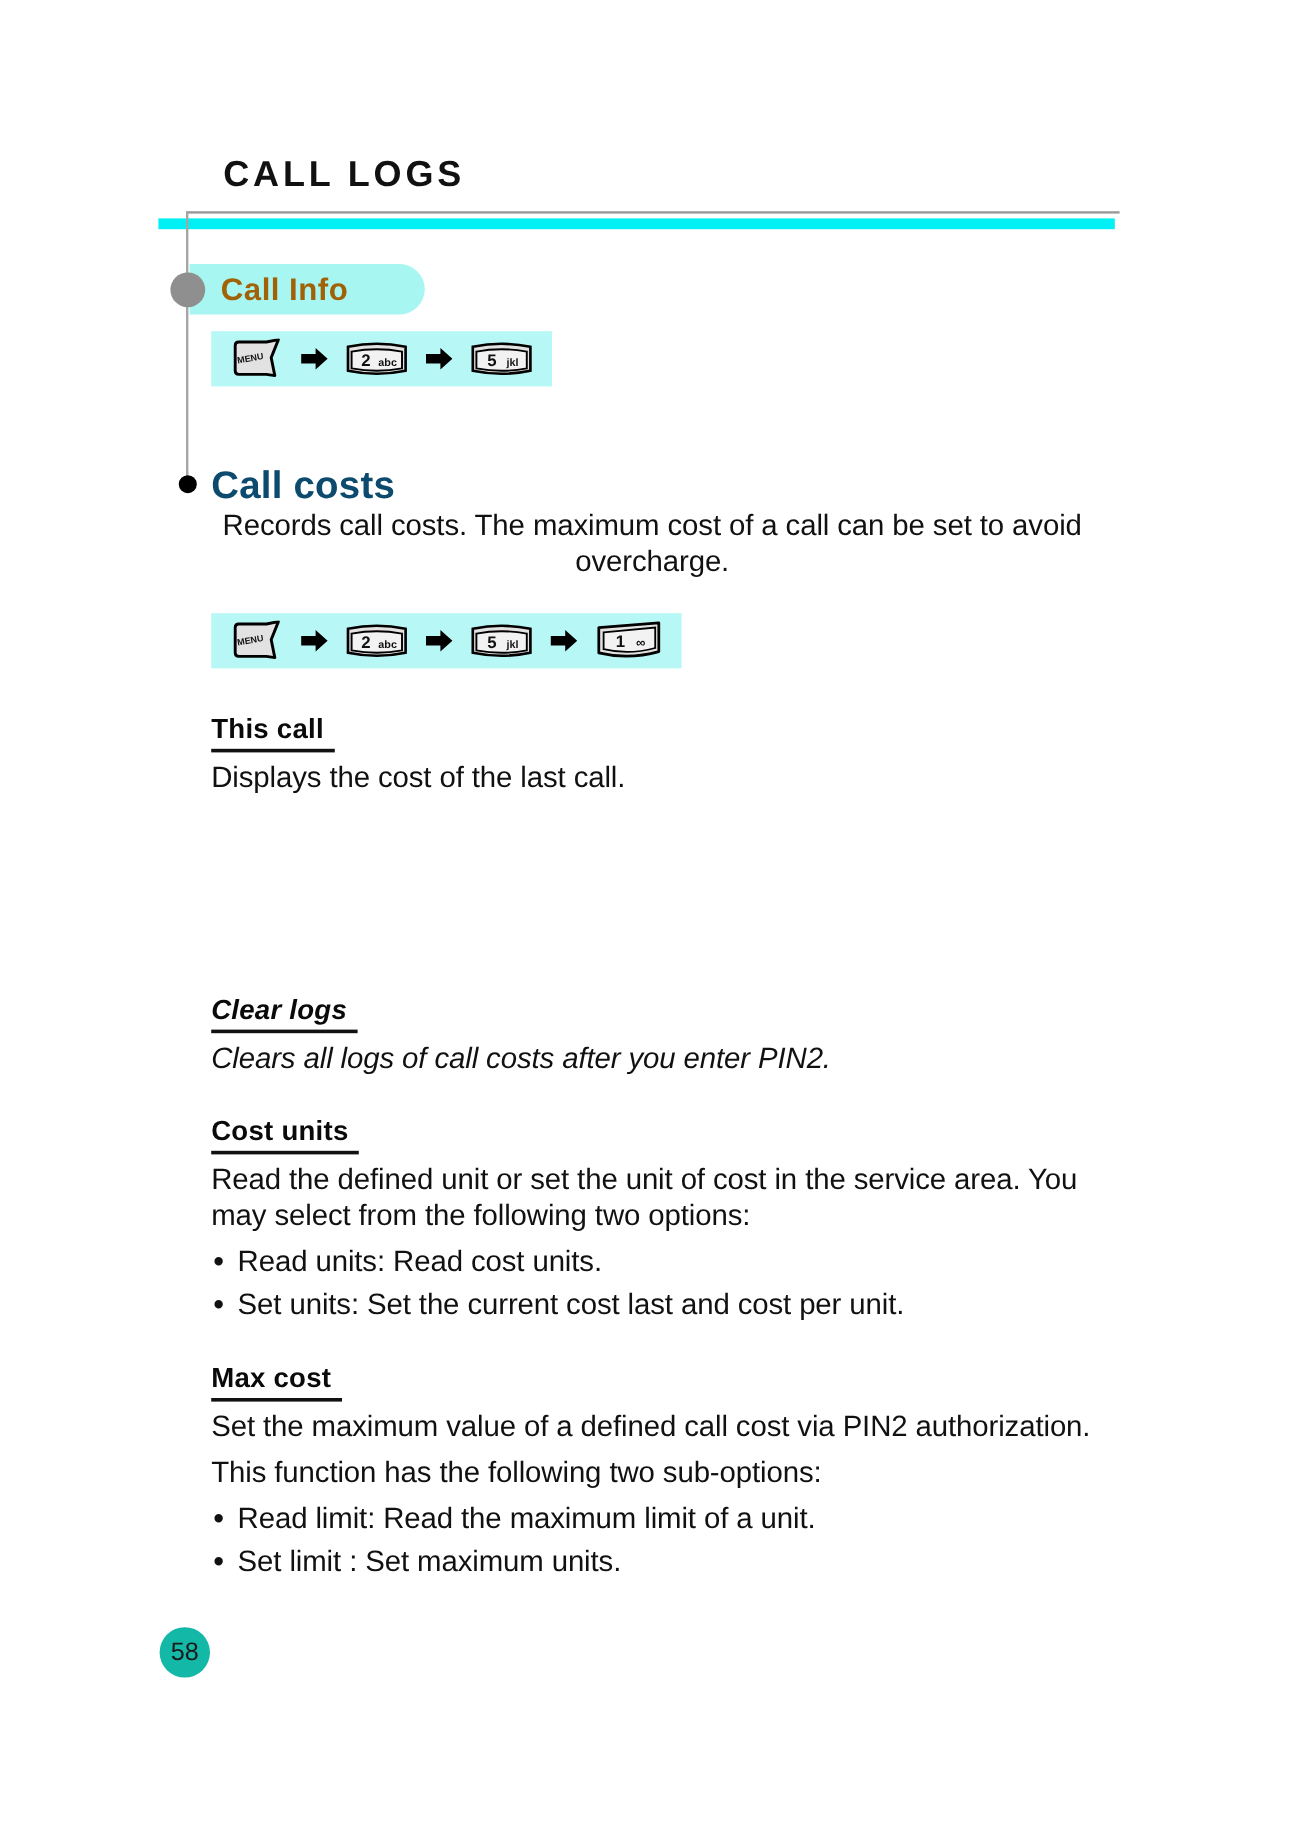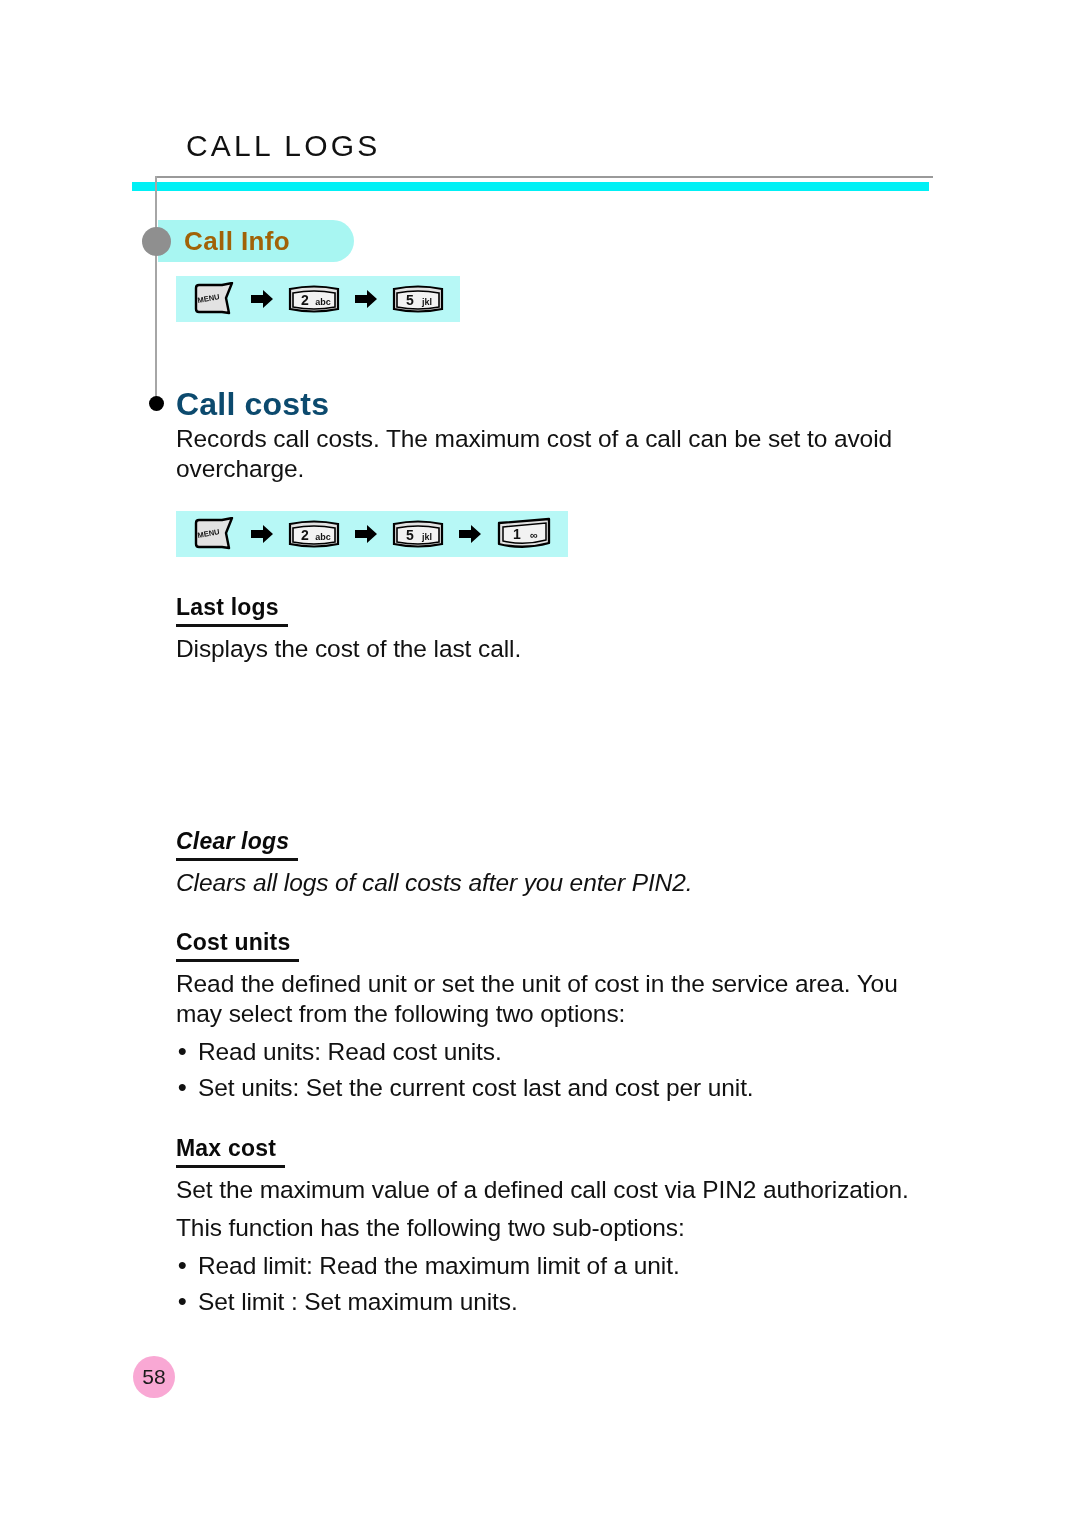--- a/index.html
+++ b/index.html
@@ -9,21 +9,21 @@
     font-family:"Liberation Sans", sans-serif;
     -webkit-font-smoothing:antialiased;
     position:relative;
     overflow:hidden;
   }
   .page{position:absolute;left:0;top:0;width:1080px;height:1527px;}
 
   
   .chapter-title{
     position:absolute;left:186px;top:129px;
-    font-size:30px;font-weight:normal;letter-spacing:3.2px;
+    font-size:30px;font-weight:bold;letter-spacing:3.2px;
     color:#111111;
     font-family:"Liberation Sans", sans-serif;
     text-align:right;
   }
   .rule-gray{
     position:absolute;left:155px;top:176px;width:778px;height:2px;
     background:#9a9a9a;
   }
   .rule-cyan{
     position:absolute;left:132px;top:182px;width:797px;height:9px;
@@ -114,21 +114,21 @@
   }
   .bullet-line .dot{
     position:absolute;left:2px;top:0;font-weight:bold;
   }
   .bullet-line b{font-weight:normal;}
 
   
   .pagenum{
     position:absolute;left:133px;top:1356px;
     width:42px;height:42px;border-radius:50%;
-    background:#f9a8d4;
+    background:#14b8a6;
     display:flex;align-items:center;justify-content:center;
     font-size:21px;color:#1a1a1a;
     font-family:"Liberation Sans", sans-serif;
   }
 </style>
 </head>
 <body>
 
 <div class="page">
 
@@ -177,21 +177,21 @@
         <path d="M5 9 Q26 5 47 9 L47 23 Q26 27 5 23 Z" fill="#f2f2f2" stroke="#000" stroke-width="1.6"></path>
         <text x="18" y="21" font-family="'Liberation Sans',sans-serif" font-size="14" font-weight="bold" text-anchor="middle" fill="#111">5</text>
         <text x="35" y="21" font-family="'Liberation Sans',sans-serif" font-size="9" font-weight="bold" text-anchor="middle" fill="#111">jkl</text>
       </svg>
     </span>
   </div>
 
   <div class="bullet-black"></div>
   <div class="h-major">Call costs</div>
 
-  <div class="block" style="top:424px;">
+  <div class="block" style="top:424px;text-align:center;">
     <div class="para">Records call costs. The maximum cost of a call can be set to avoid overcharge.</div>
   </div>
 
   <div class="keyseq s2">
     <span class="key">
       <svg width="44" height="34" viewBox="0 0 44 34">
         <path d="M4 6 Q4 3 7 3 L30 3 L40 1 L34 16 L37 31 L30 30 L7 30 Q4 30 4 27 Z" fill="#e2e2e2" stroke="#000" stroke-width="2.4" stroke-linejoin="round"></path>
         <text x="17" y="19" font-family="'Liberation Sans',sans-serif" font-size="7.5" font-weight="bold" text-anchor="middle" fill="#111" transform="rotate(-10 17 19)">MENU</text>
       </svg>
     </span>
@@ -236,21 +236,21 @@
       <svg width="56" height="34" viewBox="0 0 56 34">
         <path d="M3 6 L53 2 L53 26 Q28 33 3 27 Z" fill="#e2e2e2" stroke="#000" stroke-width="2.3" stroke-linejoin="round"></path>
         <path d="M7 10 L50 6 L50 23 Q28 29 7 24 Z" fill="#f2f2f2" stroke="#000" stroke-width="1.5"></path>
         <text x="21" y="22" font-family="'Liberation Sans',sans-serif" font-size="14" font-weight="bold" text-anchor="middle" fill="#111">1</text>
         <text x="38" y="22" font-family="'Liberation Sans',sans-serif" font-size="11" font-weight="bold" text-anchor="middle" fill="#111">∞</text>
       </svg>
     </span>
   </div>
 
   <div class="block" style="top:594px;">
-    <div><span class="h-sub">Last logs</span></div>
+    <div><span class="h-sub">This call</span></div>
     <div class="para tight">Displays the cost of the last call.</div>
   </div>
 
 
   <div class="block" style="top:828px;font-style:italic;">
     <div><span class="h-sub">Clear logs</span></div>
     <div class="para tight">Clears all logs of call costs after you enter PIN2.</div>
   </div>
 
   <div class="block" style="top:929px;">

